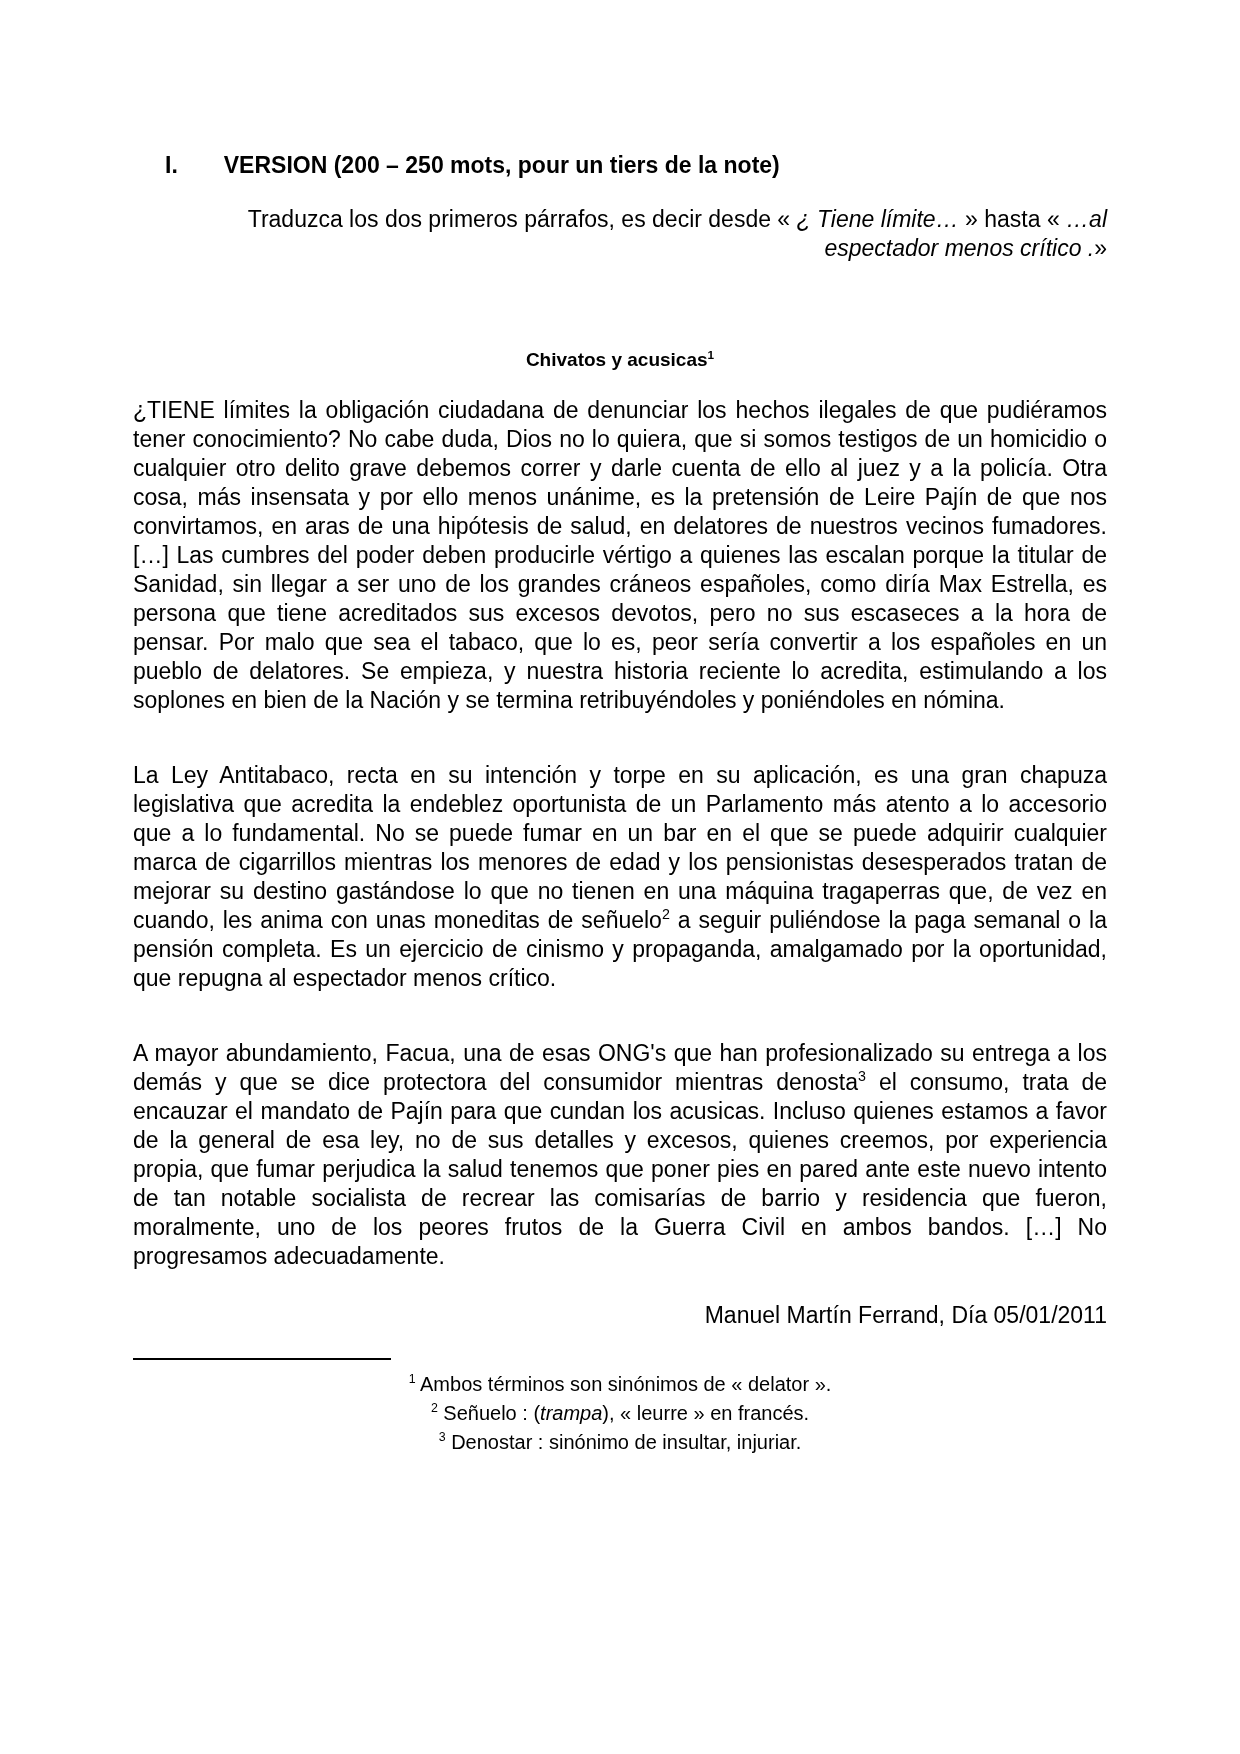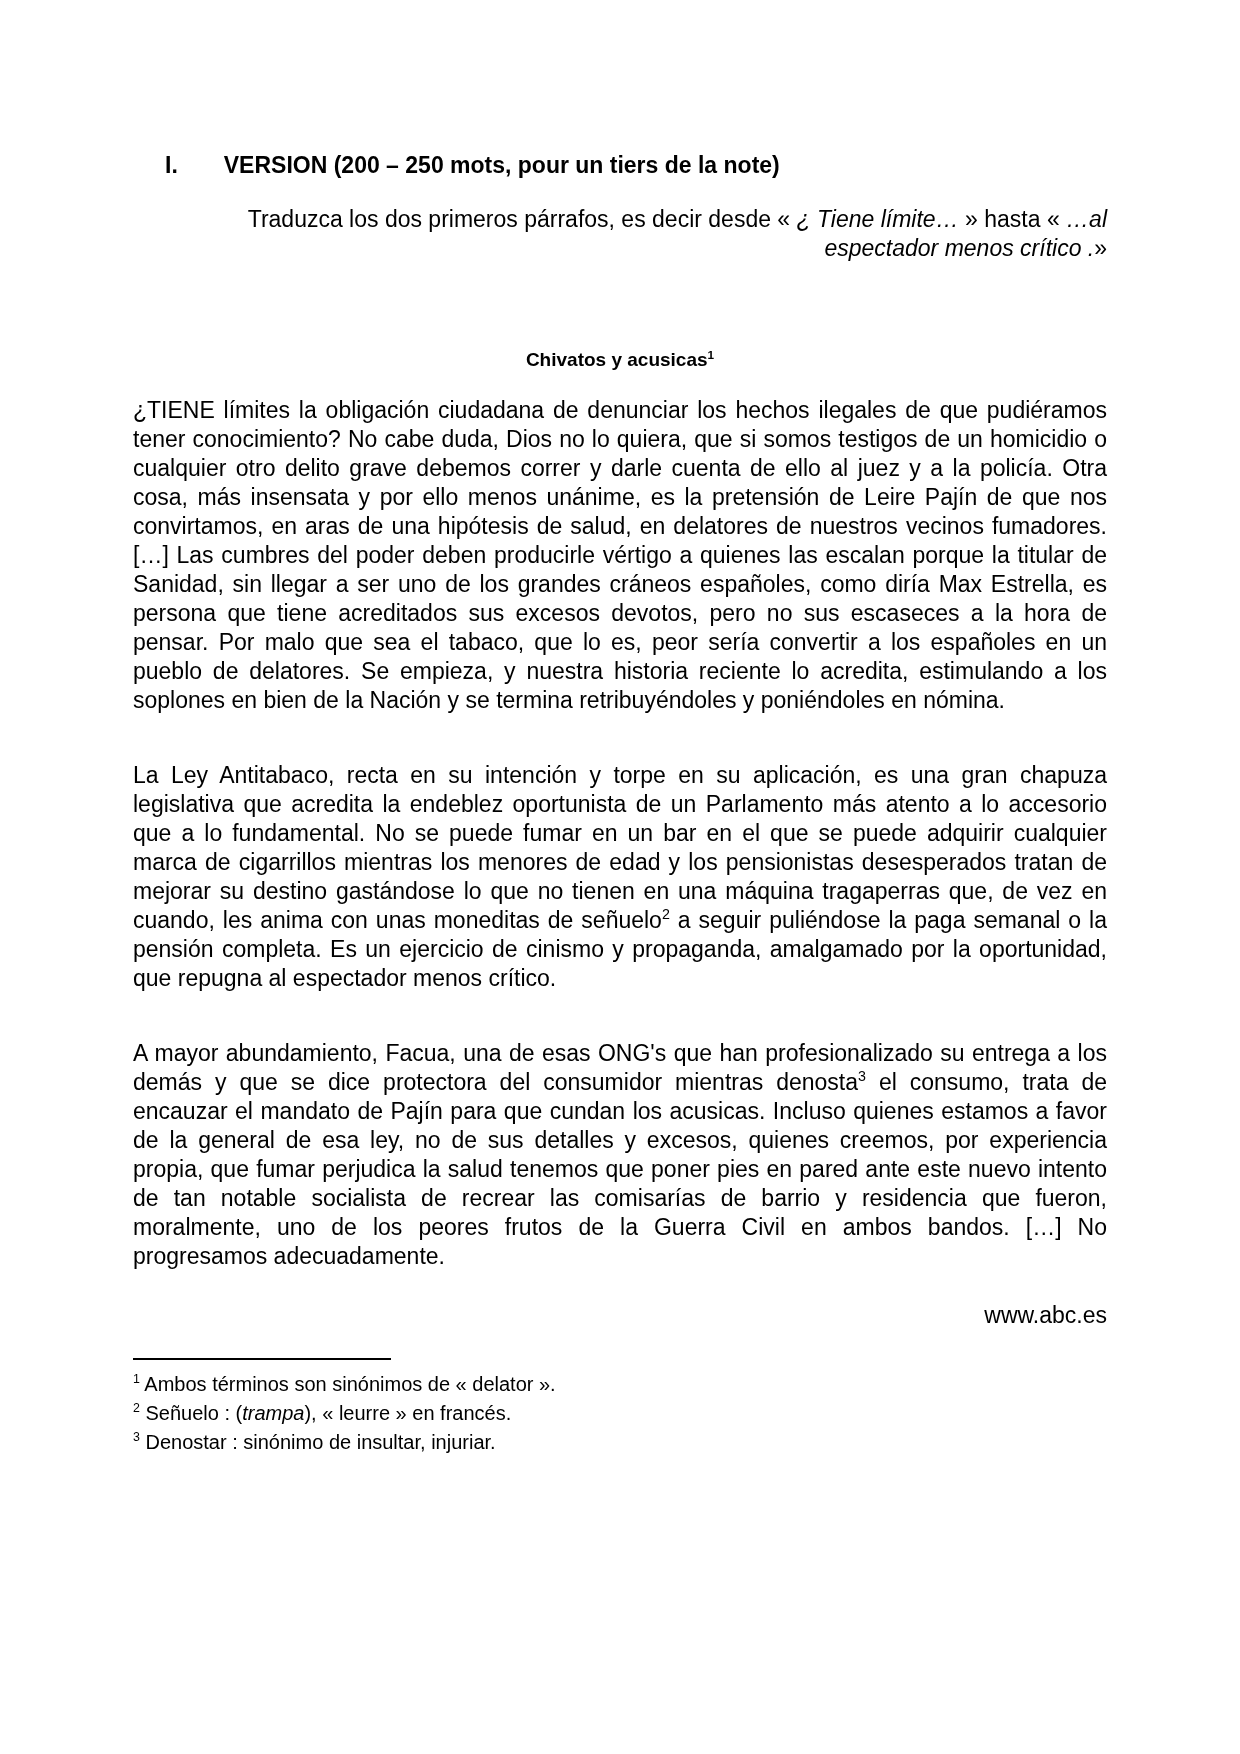--- a/index.html
+++ b/index.html
@@ -68,21 +68,21 @@
     margin-top: 28px;
     width: 258px;
     height: 0;
     border-top: 2px solid #000;
   }
   .footnotes {
     margin-top: 10px;
     font-size: 20px;
     line-height: 29px;
   }
-  .footnote { text-align: left; }
+  .footnote { text-align: center; }
 </style>
 </head>
 <body>
 
 <div class="page">
 
   <div class="heading">
     <span class="heading-number">I.</span>
     <span class="heading-title">VERSION (200 – 250 mots, pour un tiers de la note)</span>
   </div>
@@ -92,21 +92,21 @@
   <h1 class="article-title"><span>Chivatos y acusicas</span><sup>1</sup></h1>
 
 
   <p class="body-paragraph first"><span>¿TIENE límites la obligación ciudadana de denunciar los hechos ilegales de que pudiéramos tener conocimiento? No cabe duda, Dios no lo quiera, que si somos testigos de un homicidio o cualquier otro delito grave debemos correr y darle cuenta de ello al juez y a la policía. Otra cosa, más insensata y por ello menos unánime, es la pretensión de Leire Pajín de que nos convirtamos, en aras de una hipótesis de salud, en delatores de nuestros vecinos fumadores. […] Las cumbres del poder deben producirle vértigo a quienes las escalan porque la titular de Sanidad, sin llegar a ser uno de los grandes cráneos españoles, como diría Max Estrella, es persona que tiene acreditados sus excesos devotos, pero no sus escaseces a la hora de pensar. Por malo que sea el tabaco, que lo es, peor sería convertir a los españoles en un pueblo de delatores. Se empieza, y nuestra historia reciente lo acredita, estimulando a los soplones en bien de la Nación y se termina retribuyéndoles y poniéndoles en nómina.</span></p>
 
   <p class="body-paragraph"><span>La Ley Antitabaco, recta en su intención y torpe en su aplicación, es una gran chapuza legislativa que acredita la endeblez oportunista de un Parlamento más atento a lo accesorio que a lo fundamental. No se puede fumar en un bar en el que se puede adquirir cualquier marca de cigarrillos mientras los menores de edad y los pensionistas desesperados tratan de mejorar su destino gastándose lo que no tienen en una máquina tragaperras que, de vez en cuando, les anima con unas moneditas de señuelo</span><sup>2</sup><span> a seguir puliéndose la paga semanal o la pensión completa. Es un ejercicio de cinismo y propaganda, amalgamado por la oportunidad, que repugna al espectador menos crítico.</span></p>
 
   <p class="body-paragraph"><span>A mayor abundamiento, Facua, una de esas ONG's que han profesionalizado su entrega a los demás y que se dice protectora del consumidor mientras denosta</span><sup>3</sup><span> el consumo, trata de encauzar el mandato de Pajín para que cundan los acusicas. Incluso quienes estamos a favor de la general de esa ley, no de sus detalles y excesos, quienes creemos, por experiencia propia, que fumar perjudica la salud tenemos que poner pies en pared ante este nuevo intento de tan notable socialista de recrear las comisarías de barrio y residencia que fueron, moralmente, uno de los peores frutos de la Guerra Civil en ambos bandos. […] No progresamos adecuadamente.</span></p>
 
   <div class="attribution">
-    <div>www.abc.es</div>
+    <div>Manuel Martín Ferrand, Día 05/01/2011</div>
   </div>
 
   <div class="footnote-rule"></div>
 
   <div class="footnotes">
     <p class="footnote"><sup>1</sup><span><span> Ambos términos son sinónimos de « delator ».</span></span></p>
     <p class="footnote"><sup>2</sup><span><span> Señuelo : (</span><span class="italic">trampa</span><span>), « leurre » en francés.</span></span></p>
     <p class="footnote"><sup>3</sup><span><span> Denostar : sinónimo de insultar, injuriar.</span></span></p>
   </div>
 

